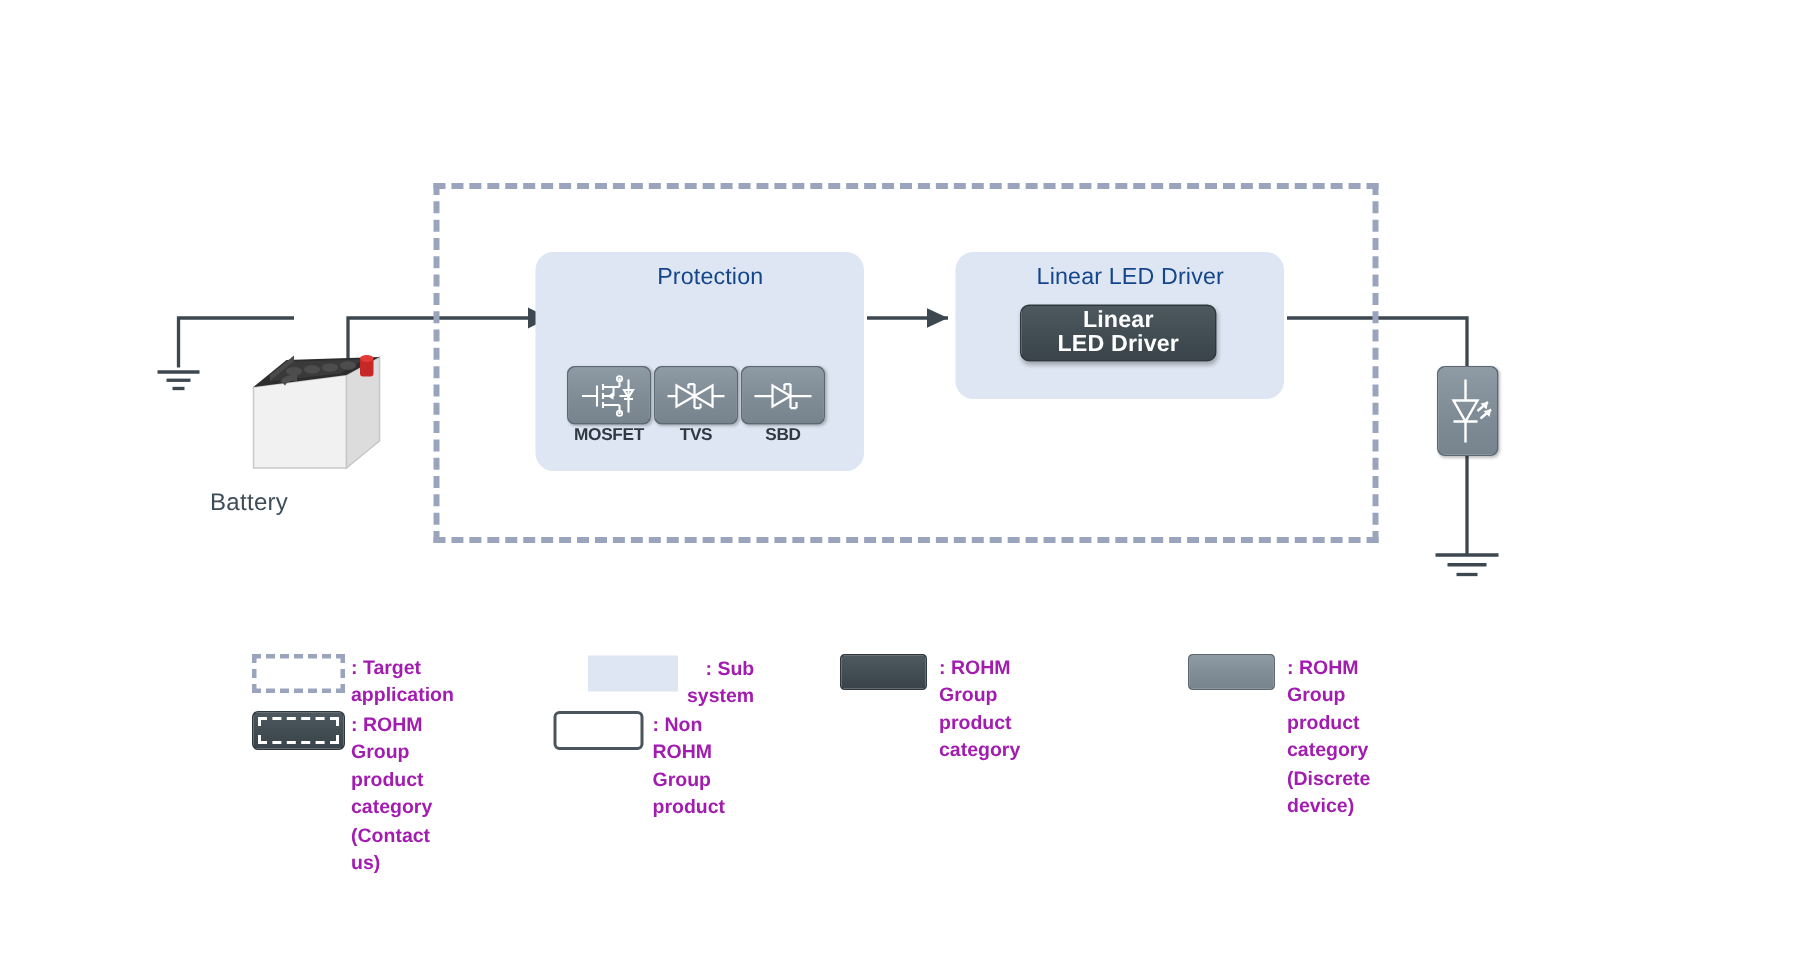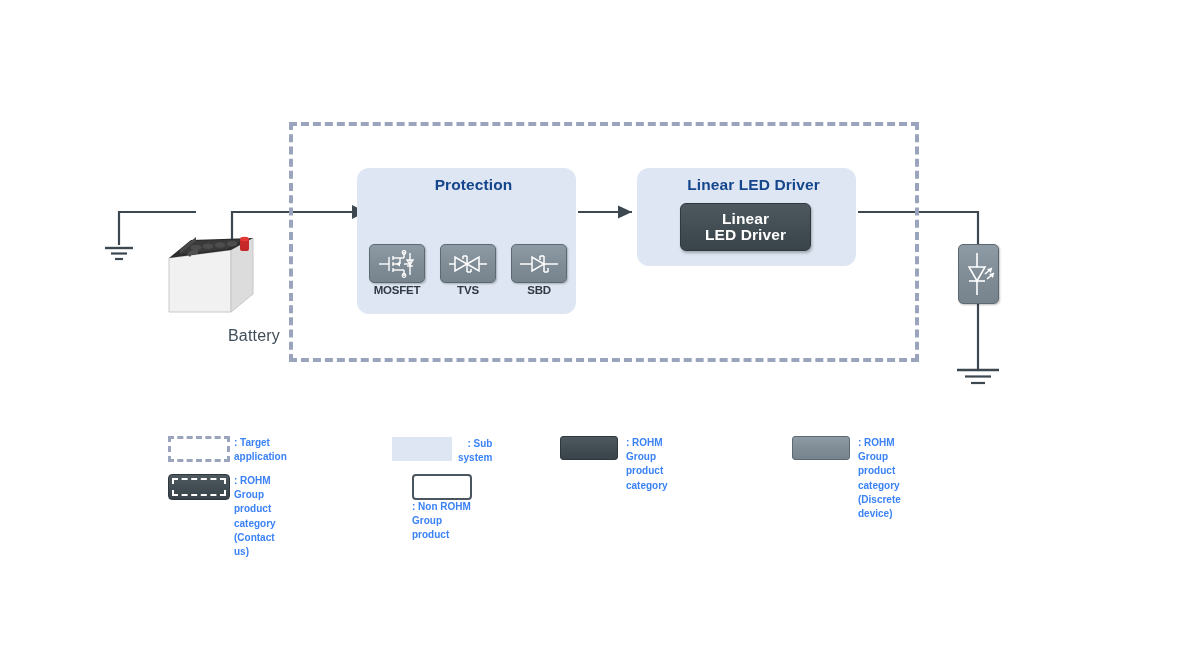--- a/index.html
+++ b/index.html
@@ -37,21 +37,21 @@
     border-radius: 12px;
     box-sizing: border-box;
   }
   .subsystem-title {
     position: absolute;
     left: 0; right: 0;
     top: 8px;
     text-align: center;
     color: #15468c;
     font-size: 15.5px;
-    font-weight: bold;
+    font-weight: normal;
     letter-spacing: .1px;
     padding-left: 14px;
   }
   #sub-protection {
     left: 357px; top: 168px;
     width: 219px; height: 146px;
   }
   #sub-linear {
     left: 637px; top: 168px;
     width: 219px; height: 98px;
@@ -74,33 +74,32 @@
     box-sizing: border-box;
   }
   #block-ipd {
     left: 403px; top: 204px;
     width: 127px; height: 35px;
     font-size: 18px;
     letter-spacing: .4px;
   }
   #block-linear {
     left: 680px; top: 203px;
-    width: 131px; height: 48px;
+    width: 131px; height: 38px;
     font-size: 15.5px;
     letter-spacing: .1px;
   }
 
   
   .discrete-row {
     position: absolute;
     left: 378px; top: 244px;
     width: 180px; height: 60px;
     display: flex;
-    gap: 15px;
-    justify-content: center;
+    gap: 2px;
   }
   .discrete {
     width: 56px;
     display: flex;
     flex-direction: column;
     align-items: center;
   }
   .discrete-tile {
     width: 56px; height: 39px;
     background: linear-gradient(180deg,#8e9aa4 0%, #7f8c96 55%, #77848e 100%);
@@ -137,44 +136,44 @@
 
   
   #wiring { position: absolute; left: 0; top: 0; }
 
   
   #battery { position: absolute; left: 163px; top: 228px; }
   #battery-label {
     position: absolute;
     left: 140px; top: 327px;
     width: 140px;
-    text-align: right;
+    text-align: left;
     font-size: 16px;
     color: #3f4d58;
     letter-spacing: .2px;
   }
 
   
   .legend { position: absolute; left: 0; top: 0; }
   .legend-item {
     position: absolute;
     display: flex;
     align-items: flex-start;
   }
   .legend-sw-wrap {
     flex: 0 0 auto;
     width: 66px;
     display: flex;
     align-items: center;
     justify-content: flex-start;
   }
   .legend-text {
-    font-size: 10px;
+    font-size: 13px;
     font-weight: bold;
-    color: #3b82f6;
+    color: #a21caf;
     line-height: 1.42;
     white-space: pre-line;
   }
   .sw-target {
     width: 62px; height: 26px;
     border: 3px dashed #9aa5bd;
     background: #ffffff;
     box-sizing: border-box;
   }
   .sw-sub {
@@ -215,21 +214,21 @@
     border: 2px solid #4a555e;
     border-radius: 4px;
     box-sizing: border-box;
   }
 
   #lg-target   { left: 168px; top: 436px; }
   #lg-sub      { left: 392px; top: 437px; text-align: right; }
   #lg-cat      { left: 560px; top: 436px; }
   #lg-disc     { left: 792px; top: 436px; }
   #lg-contact  { left: 168px; top: 474px; }
-  #lg-nonrohm  { left: 412px; top: 474px; flex-direction: column; }
+  #lg-nonrohm  { left: 369px; top: 474px; }
 </style>
 </head>
 <body>
 
 <div class="stage">
 
   <svg id="wiring" width="1200" height="650">
     <g stroke="#3c4750" stroke-width="2.2" fill="none" stroke-linecap="butt">
 
       <path d="M119 245 L119 212 L196 212"></path>

